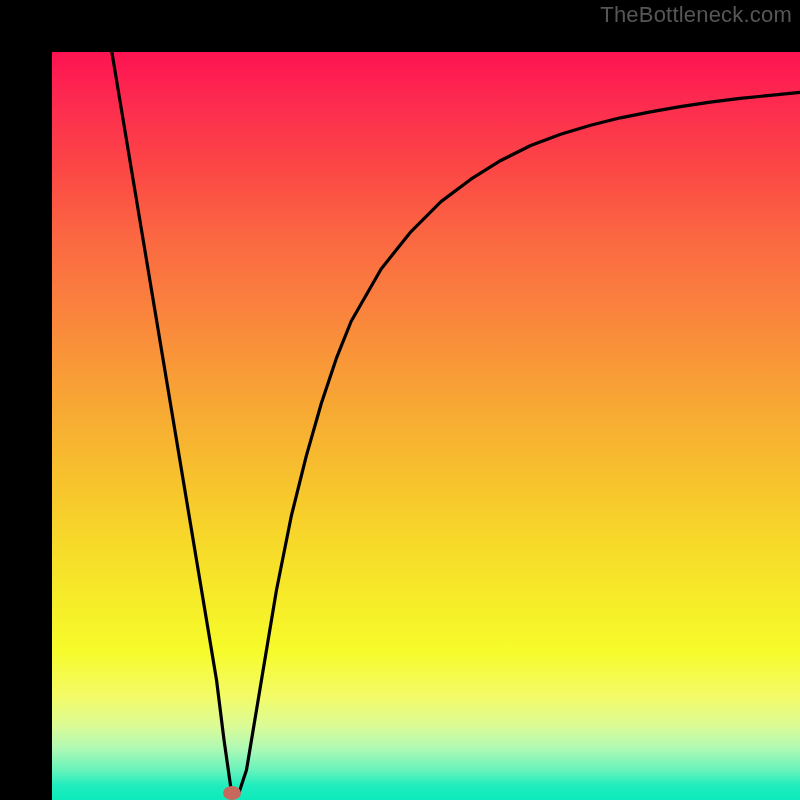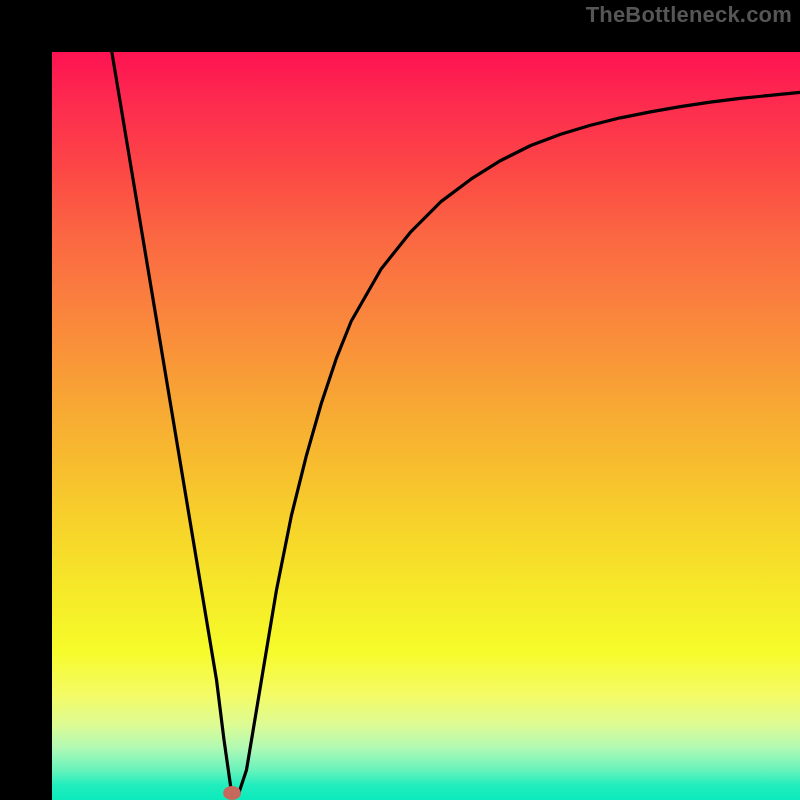--- a/index.html
+++ b/index.html
@@ -62,21 +62,21 @@
     height: 14px;
     background: #c6685b;
     border-radius: 50%;
     transform: translate(-50%, -50%);
   }
   .watermark {
     position: absolute;
     top: 2px;
     right: 8px;
     font-size: 22px;
-    font-weight: 700;
+    font-weight: 400;
     color: #565656;
     letter-spacing: 0.2px;
     z-index: 10;
   }
 </style>
 </head>
 <body>
 
 <div class="watermark">TheBottleneck.com</div>
 

